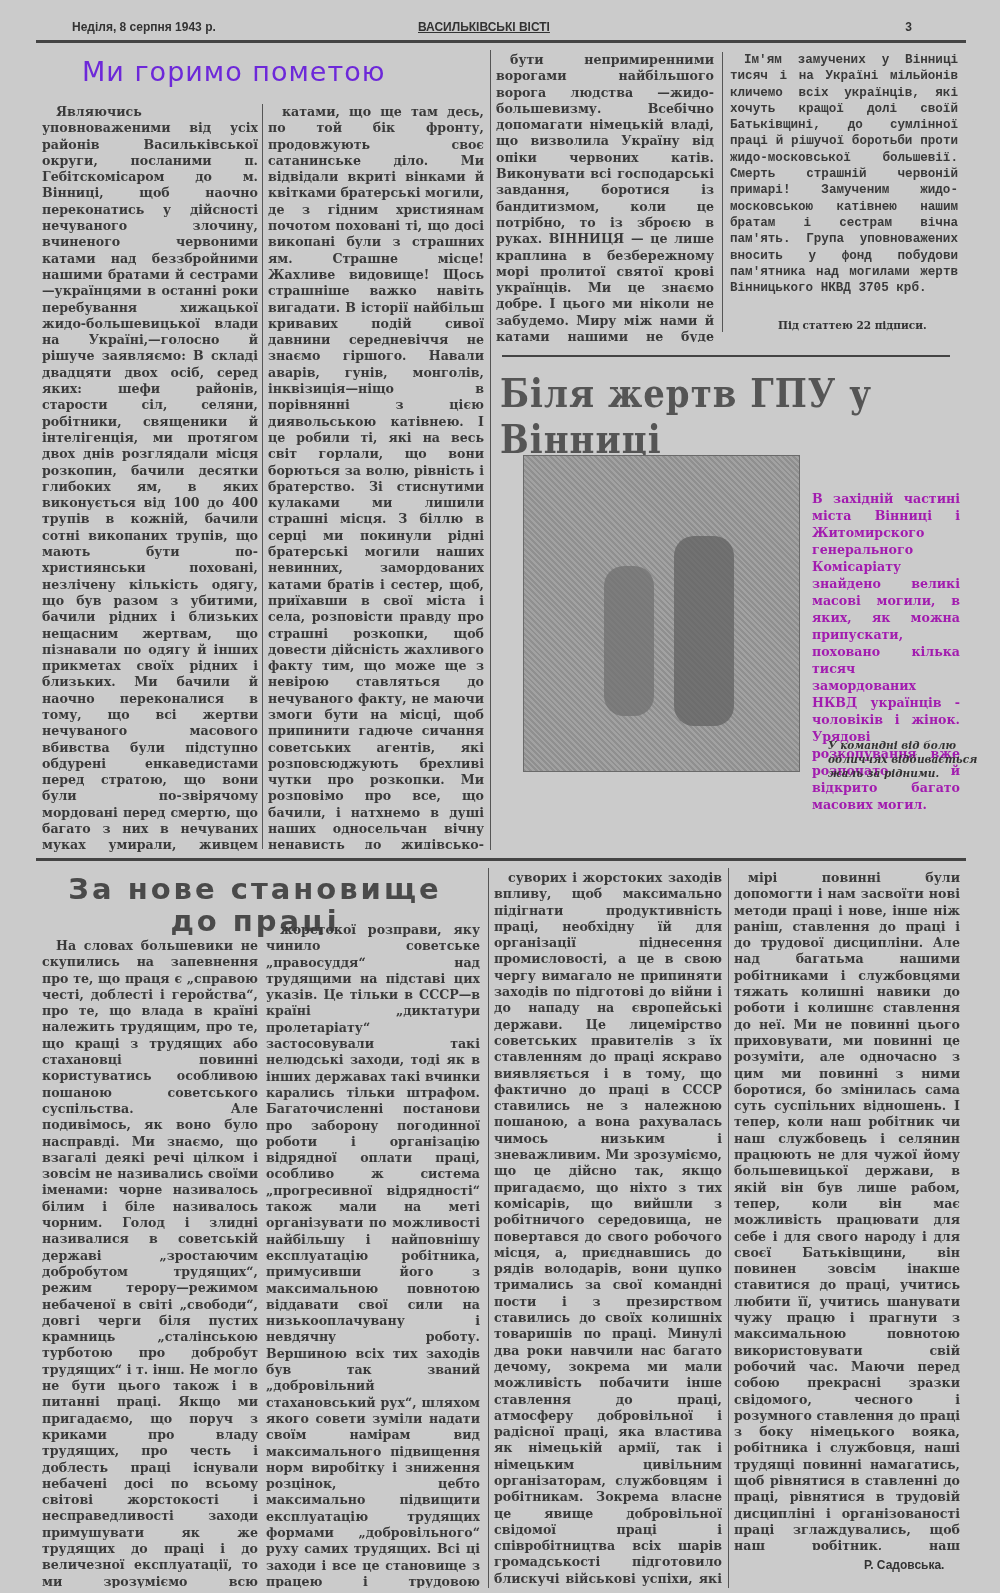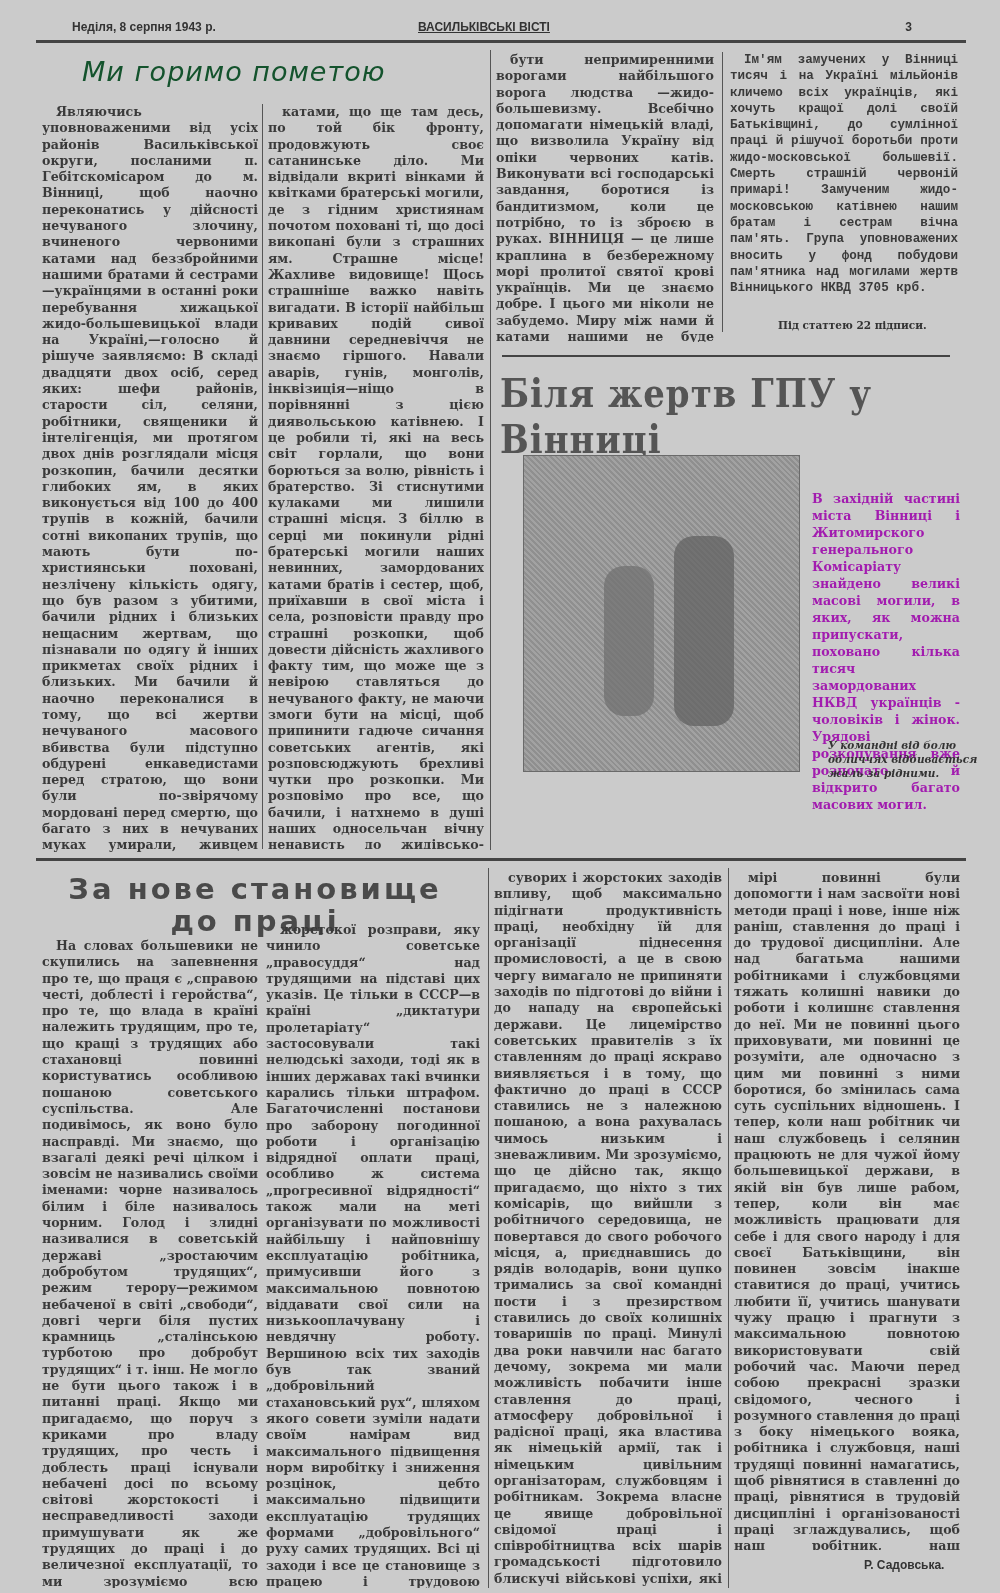--- a/index.html
+++ b/index.html
@@ -6,21 +6,21 @@
   body{width:1000px;height:1593px;background:#c9c9c9;font-family:"DejaVu Serif",serif;color:#2a2a2a;position:relative;overflow:hidden;}
   .page{position:absolute;left:0;top:0;width:1000px;height:1593px;background:#cbcbcb;}
   .masthead{position:absolute;left:38px;top:18px;width:928px;height:24px;font-family:"Liberation Sans",sans-serif;font-size:12px;font-weight:bold;color:#333;}
   .masthead .date{position:absolute;left:34px;top:2px;}
   .masthead .title{position:absolute;left:380px;top:2px;text-decoration:underline;}
   .masthead .pg{position:absolute;right:54px;top:2px;}
   .rule{position:absolute;background:#444;}
   .vrule{position:absolute;background:#555;width:1px;}
   .col{position:absolute;font-size:12.6px;line-height:16.3px;text-align:justify;font-weight:bold;color:#3a3a3a;}
   .col p{margin:0;text-indent:14px;}
-  .h1{position:absolute;left:82px;top:56px;font-family:"DejaVu Sans",sans-serif;font-size:27px;letter-spacing:1px;color:#14532d;font-style:italic;}
+  .h1{position:absolute;left:82px;top:56px;font-family:"DejaVu Sans",sans-serif;font-size:27px;letter-spacing:1px;color:#6d28d9;}
   .h2{position:absolute;left:500px;top:370px;font-family:"DejaVu Serif",serif;font-weight:bold;font-size:34px;color:#555;letter-spacing:1px;transform:scaleY(1.15);transform-origin:left top;}
   .h3{position:absolute;left:40px;top:873px;width:430px;text-align:center;font-family:"DejaVu Sans",sans-serif;font-weight:bold;font-size:29px;line-height:32px;color:#4a4a4a;letter-spacing:3px;}
   .photo{position:absolute;left:523px;top:455px;width:275px;height:315px;background:repeating-linear-gradient(45deg,#8f8f8f 0 2px,#a2a2a2 2px 4px);border:1px solid #6a6a6a;}
   .photo .dark1{position:absolute;left:80px;top:110px;width:50px;height:150px;background:#6e6e6e;opacity:.7;border-radius:20px;}
   .photo .dark2{position:absolute;left:150px;top:80px;width:60px;height:190px;background:#5e5e5e;opacity:.7;border-radius:20px;}
   .cap{position:absolute;font-size:12.6px;line-height:17px;font-weight:bold;color:#a21caf;text-align:justify;}
   .small{position:absolute;font-size:10.5px;line-height:14px;font-weight:bold;font-style:italic;color:#333;margin-left:16px;}
   .sig{position:absolute;font-family:"Liberation Sans",sans-serif;font-weight:bold;font-size:12px;color:#333;}
 </style>
 </head>

